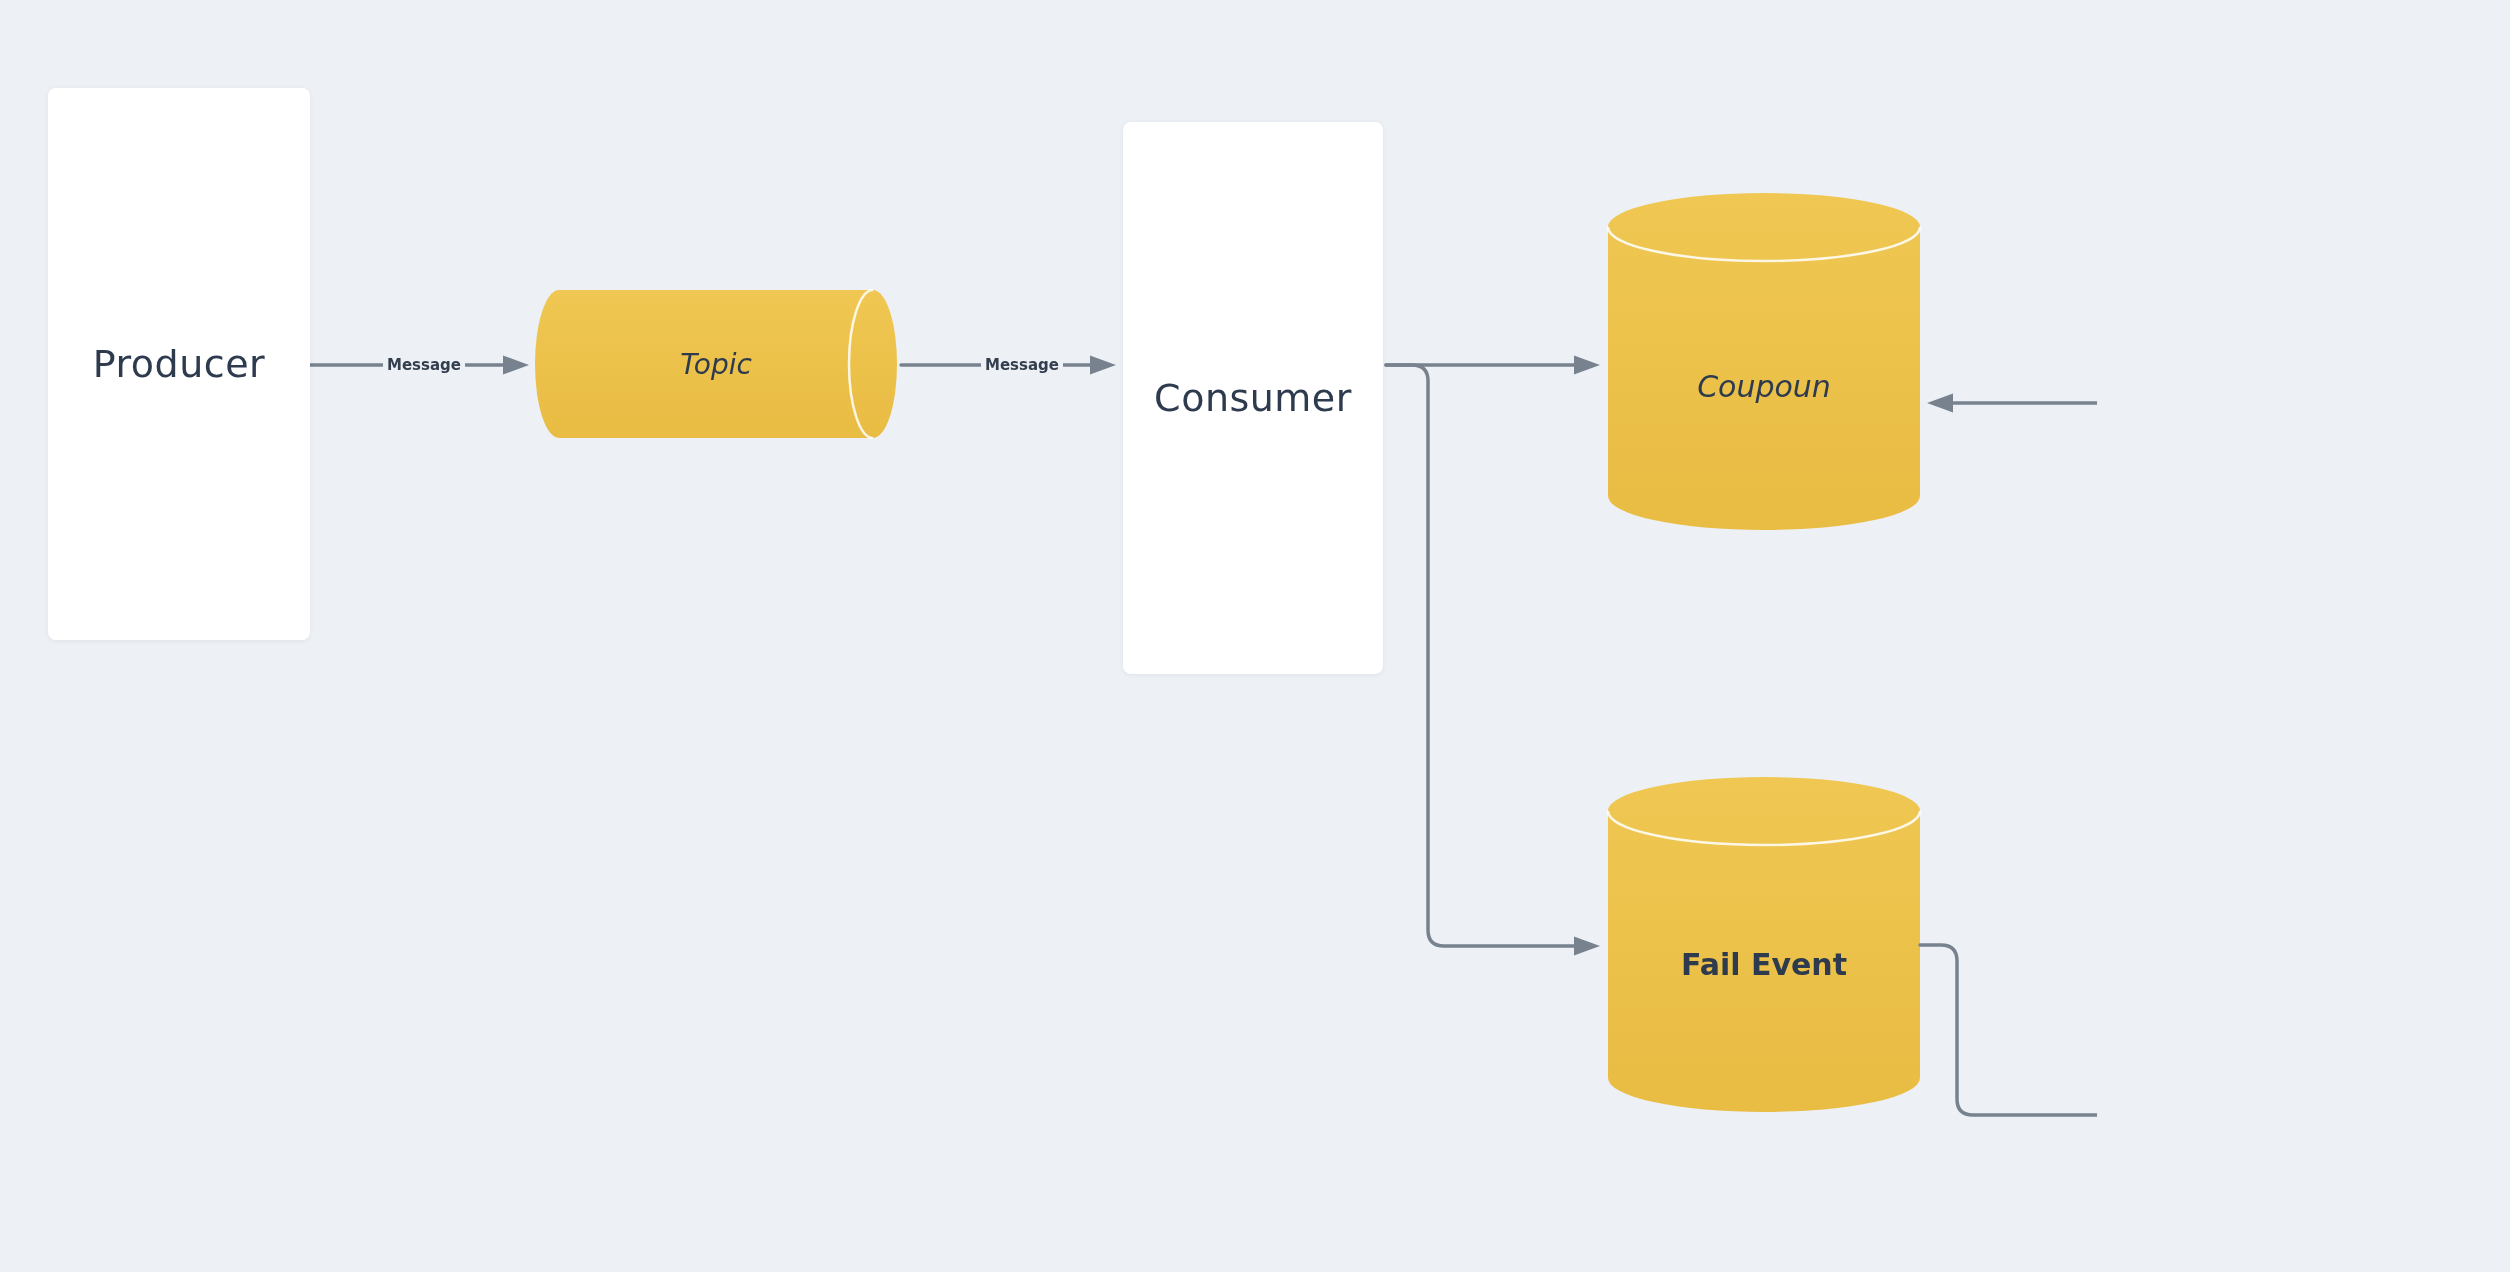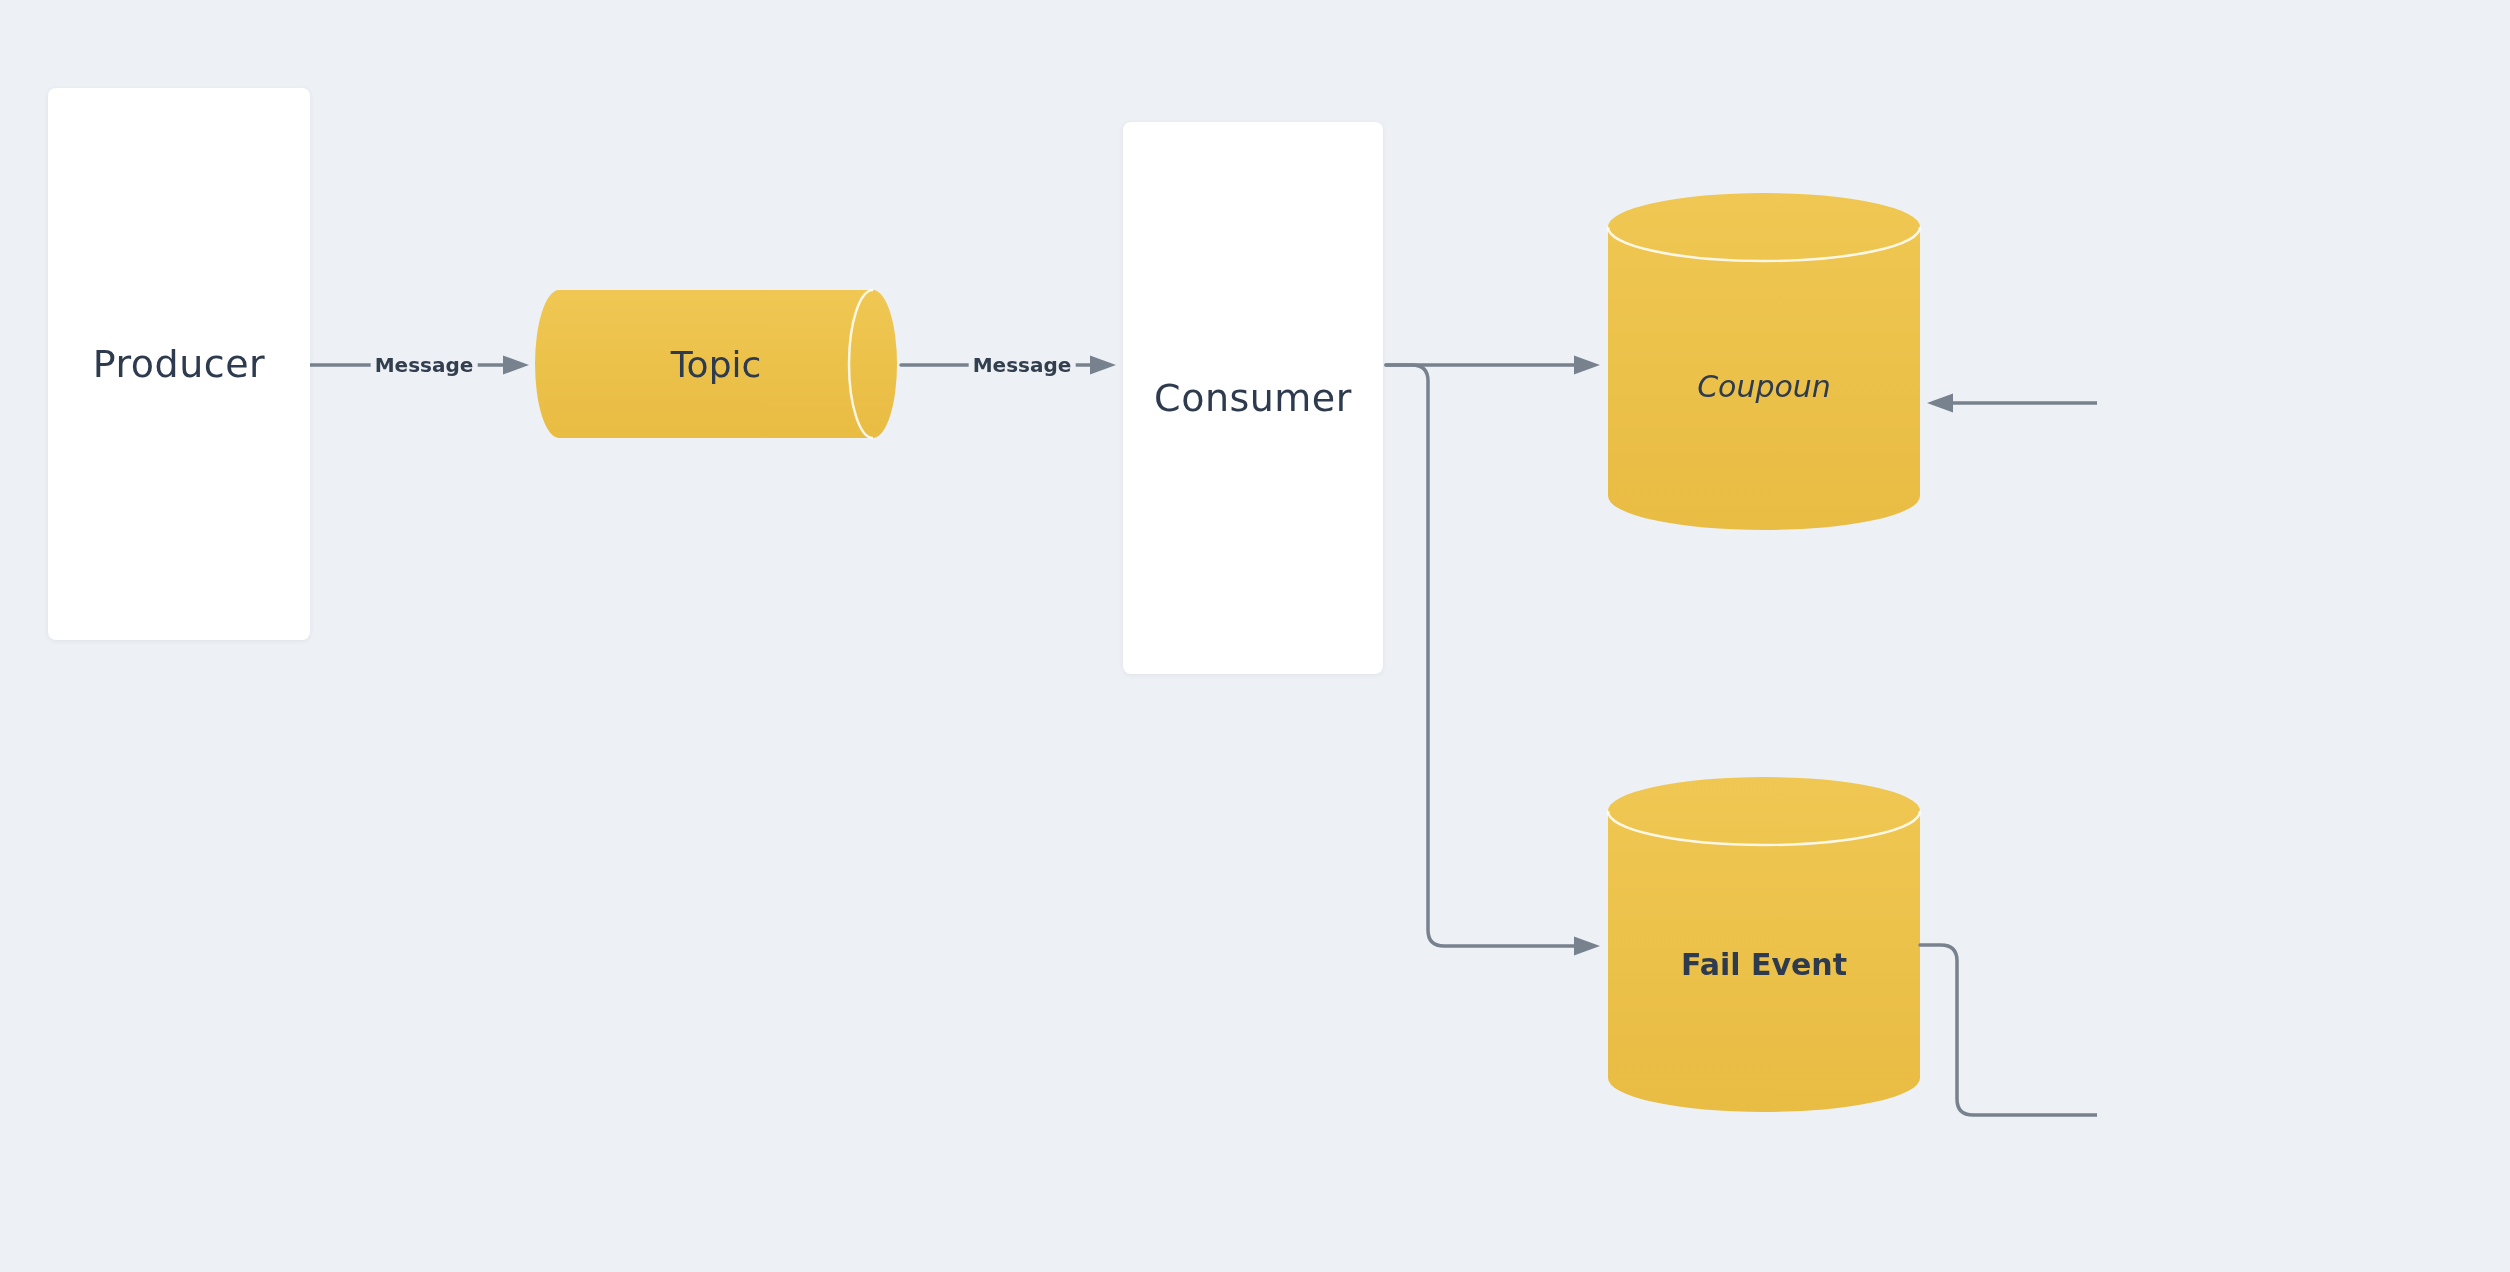--- a/index.html
+++ b/index.html
@@ -36,27 +36,27 @@
     white-space: nowrap;
   }
   .cyl-label {
     position: absolute;
     transform: translate(-50%, -50%);
     color: #2e3b4f;
     font-size: 30px;
     font-weight: 500;
     white-space: nowrap;
   }
-  .cyl-label.small { font-size: 36px; }
+  .cyl-label.small { font-size: 28px; font-style: italic; }
   .edge-label {
     position: absolute;
     transform: translate(-50%, -50%);
     background: #edf1f5;
     color: #333e4e;
-    font-size: 20px;
+    font-size: 15px;
     font-weight: 700;
     padding: 1px 4px;
     white-space: nowrap;
   }
   .producer-box  { left: 48px;   top: 88px;  width: 262px; height: 552px; }
   .consumer-box  { left: 1123px; top: 88px;  width: 260px; height: 552px; margin-top: 34px; }
   .scheduler-box { left: 2185px; top: 668px; width: 260px; height: 552px; }
   .topic-label     { left: 716px;  top: 364px; }
   .coupoun-label   { left: 1764px; top: 386px; font-style: italic; }
   .failevent-label { left: 1764px; top: 964px; font-weight: bold; }

